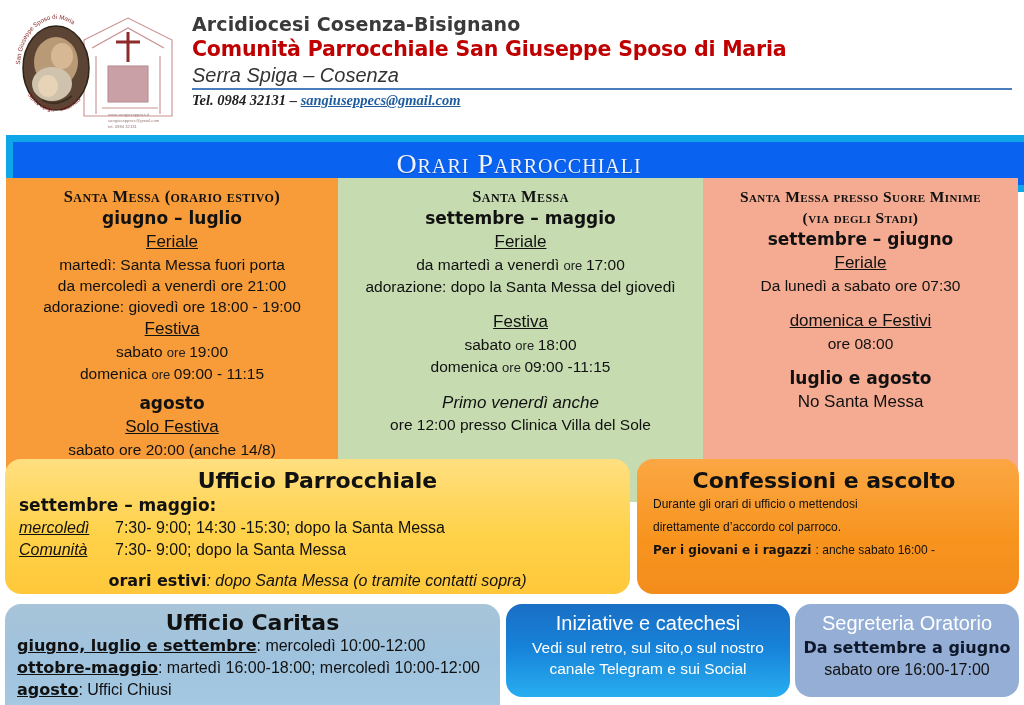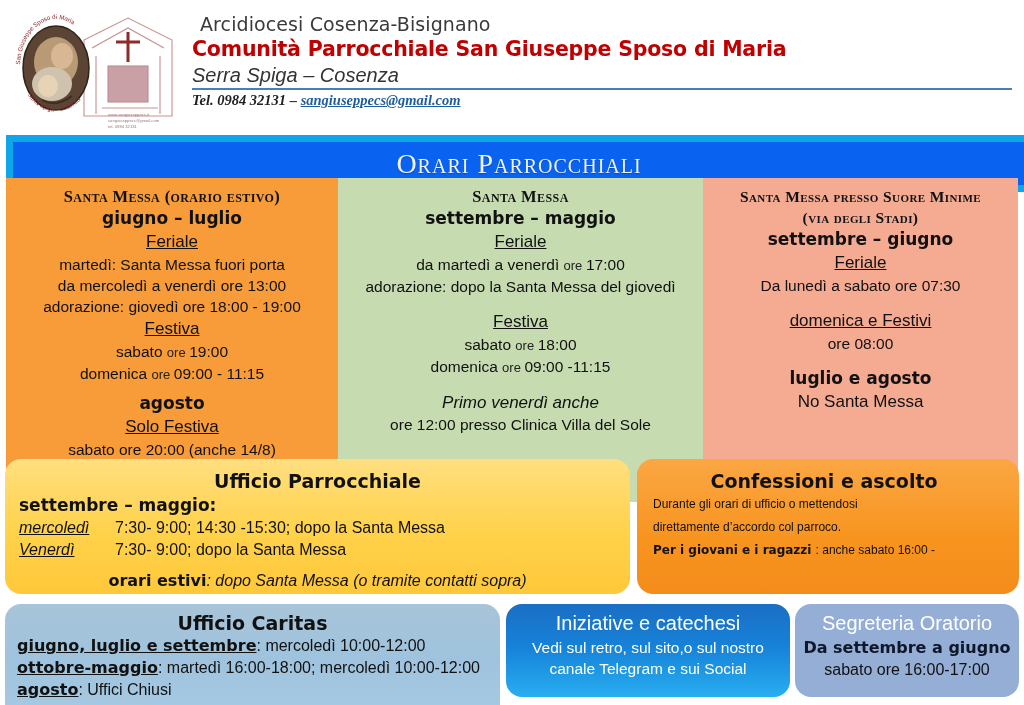--- a/index.html
+++ b/index.html
@@ -14,21 +14,21 @@
 
   
   .header{position:absolute;left:0;top:0;width:1024px;height:133px;}
   .logo{
     position:absolute;left:12px;top:4px;width:168px;height:128px;
   }
   .logo svg{display:block;}
   .hdr-text{position:absolute;left:192px;top:12px;width:820px;}
   .hdr-line1{
     font-size:19px;color:#3a3a3a;letter-spacing:.1px;line-height:24px;
-    font-family:"DejaVu Sans", sans-serif;font-weight:400;margin-left:8px;
+    font-family:"DejaVu Sans", sans-serif;font-weight:700;
   }
   .hdr-line2{
     font-size:20.5px;color:#c00000;font-weight:bold;line-height:26px;
     font-family:"DejaVu Sans", sans-serif;letter-spacing:-.2px;
   }
   .hdr-line3{
     font-size:20px;color:#333;font-style:italic;line-height:26px;
     font-family:"Liberation Sans", sans-serif;
   }
   .hdr-rule{
@@ -71,21 +71,21 @@
        font-family:"Liberation Sans", sans-serif;}
   .ln{font-size:15.5px;line-height:21px;font-family:"Liberation Sans", sans-serif;}
   .ore{font-size:13px;color:#222;}
   .ital{font-style:italic;font-size:17px;line-height:23px;font-family:"Liberation Sans", sans-serif;}
   .sp{height:13px;}
   .sp-s{height:7px;}
 
   
   .panel{position:absolute;box-sizing:border-box;border-radius:16px;color:#111;}
   .panel .ttl{
-    text-align:center;font-weight:bold;font-size:19px;
+    text-align:center;font-weight:bold;font-size:22px;
     font-family:"DejaVu Sans", sans-serif;line-height:24px;
   }
 
   .p-ufficio{
     left:5px;top:459px;width:625px;height:135px;
     background:linear-gradient(180deg,#ffdf80 0%,#ffd24a 55%,#ffc83a 100%);
     padding:10px 14px 0 14px;
   }
   .p-ufficio .row{font-size:16px;line-height:22px;font-family:"Liberation Sans", sans-serif;}
   .p-ufficio .hd{font-weight:bold;font-size:17px;line-height:24px;
@@ -188,21 +188,21 @@
     <div class="t">Orari  Parrocchiali</div>
   </div>
 
   <div class="cols">
 
     <div class="col col1">
       <div class="sc">Santa Messa (orario estivo)</div>
       <div class="bold">giugno – luglio</div>
       <div class="und">Feriale</div>
       <div class="ln">martedì: Santa Messa fuori porta</div>
-      <div class="ln">da mercoledì a venerdì ore 13:00</div>
+      <div class="ln">da mercoledì a venerdì ore 21:00</div>
       <div class="ln">adorazione: giovedì  ore 18:00 - 19:00</div>
       <div class="und">Festiva</div>
       <div class="ln"><span>sabato </span><span class="ore">ore </span><span>19:00</span></div>
       <div class="ln"><span>domenica </span><span class="ore">ore </span><span>09:00 - 11:15</span></div>
       <div class="sp-s"></div>
       <div class="bold">agosto</div>
       <div class="und">Solo Festiva</div>
       <div class="ln">sabato ore 20:00 (anche 14/8)</div>
       <div class="ln">domenica ore 09:00 (anche 15/8)</div>
     </div>
@@ -234,21 +234,21 @@
       <div class="sp"></div>
       <div class="bold">luglio e agosto</div>
       <div class="ital" style="font-style:normal">No Santa Messa</div>
     </div>
   </div>
 
   <div class="panel p-ufficio">
     <div class="ttl">Ufficio Parrocchiale</div>
     <div class="hd">settembre – maggio:</div>
     <div class="row"><span class="day">mercoledì</span><span>7:30- 9:00; 14:30 -15:30; dopo la Santa Messa</span></div>
-    <div class="row"><span class="day">Venerdì</span><span>7:30- 9:00; dopo la Santa Messa</span></div>
+    <div class="row"><span class="day">Comunità</span><span>7:30- 9:00; dopo la Santa Messa</span></div>
     <div class="est"><b>orari estivi</b><i>: dopo Santa Messa (o tramite contatti sopra)</i></div>
   </div>
 
   <div class="panel p-conf">
     <div class="ttl">Confessioni e ascolto</div>
     <div class="bd">Durante gli orari di ufficio o  mettendosi</div>
     <div class="bd">direttamente d’accordo col parroco.</div>
     <div class="bd"><b>Per i giovani e i ragazzi </b><span>: anche sabato 16:00 -</span></div>
   </div>
 

